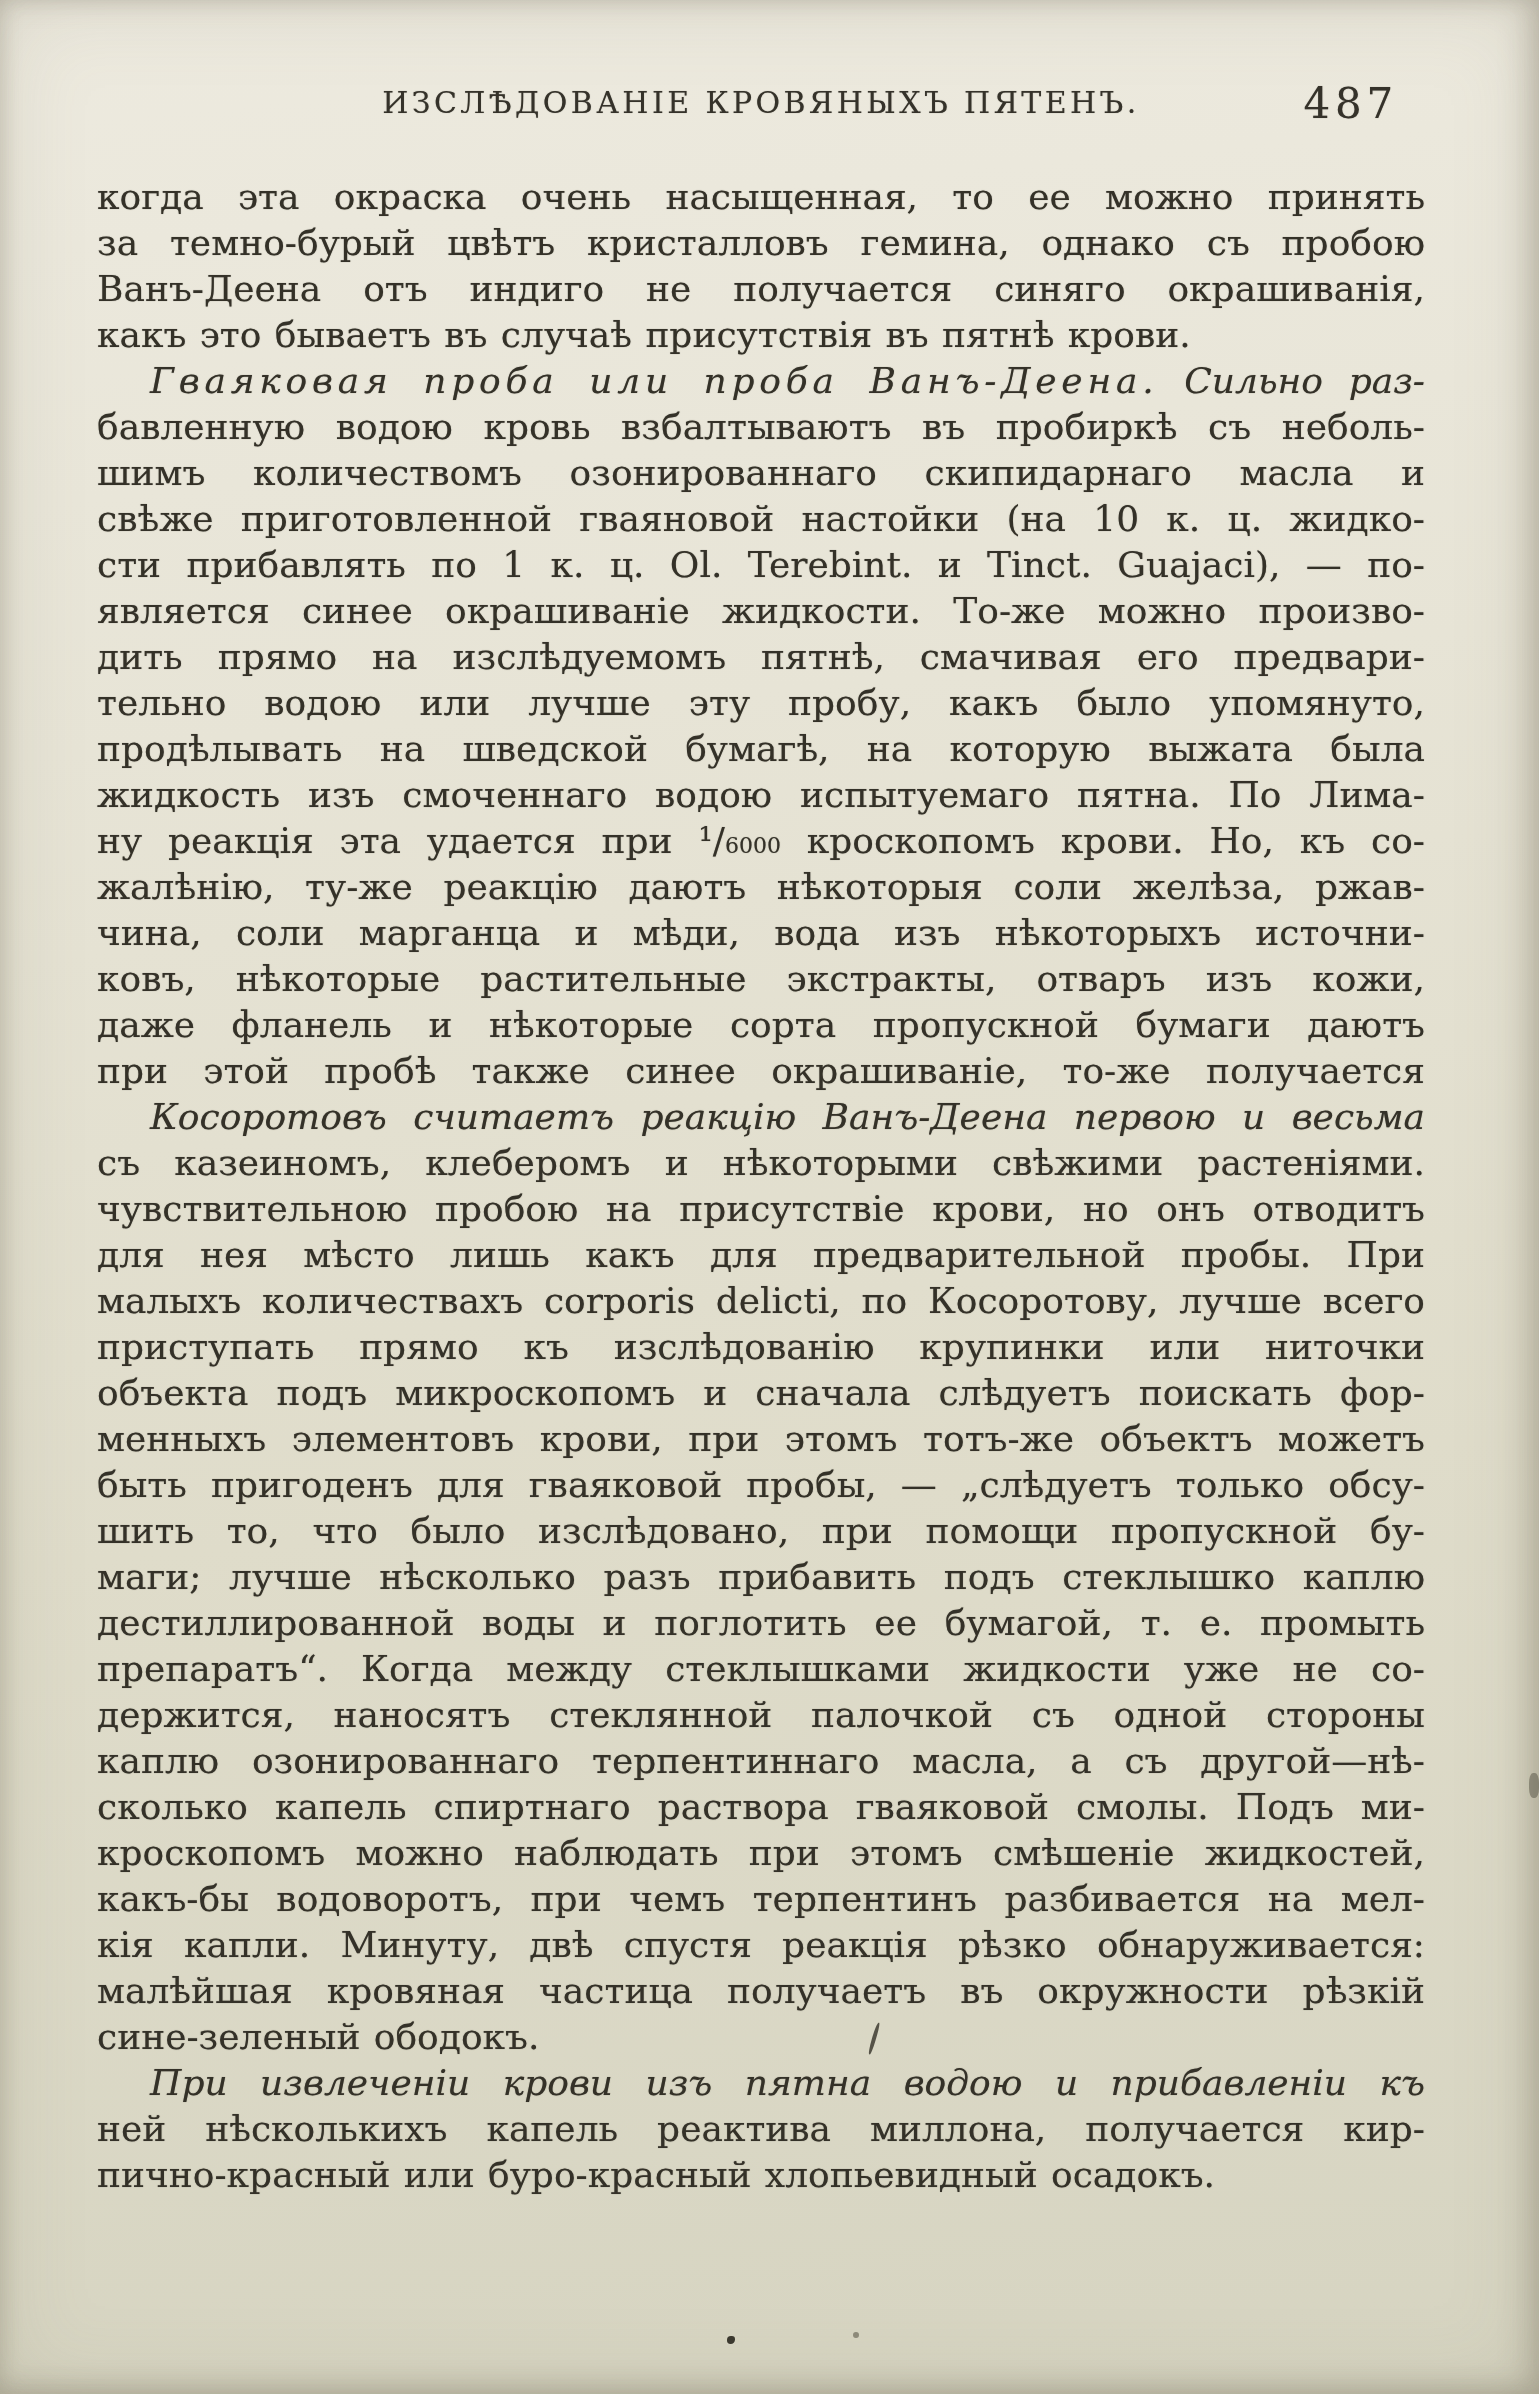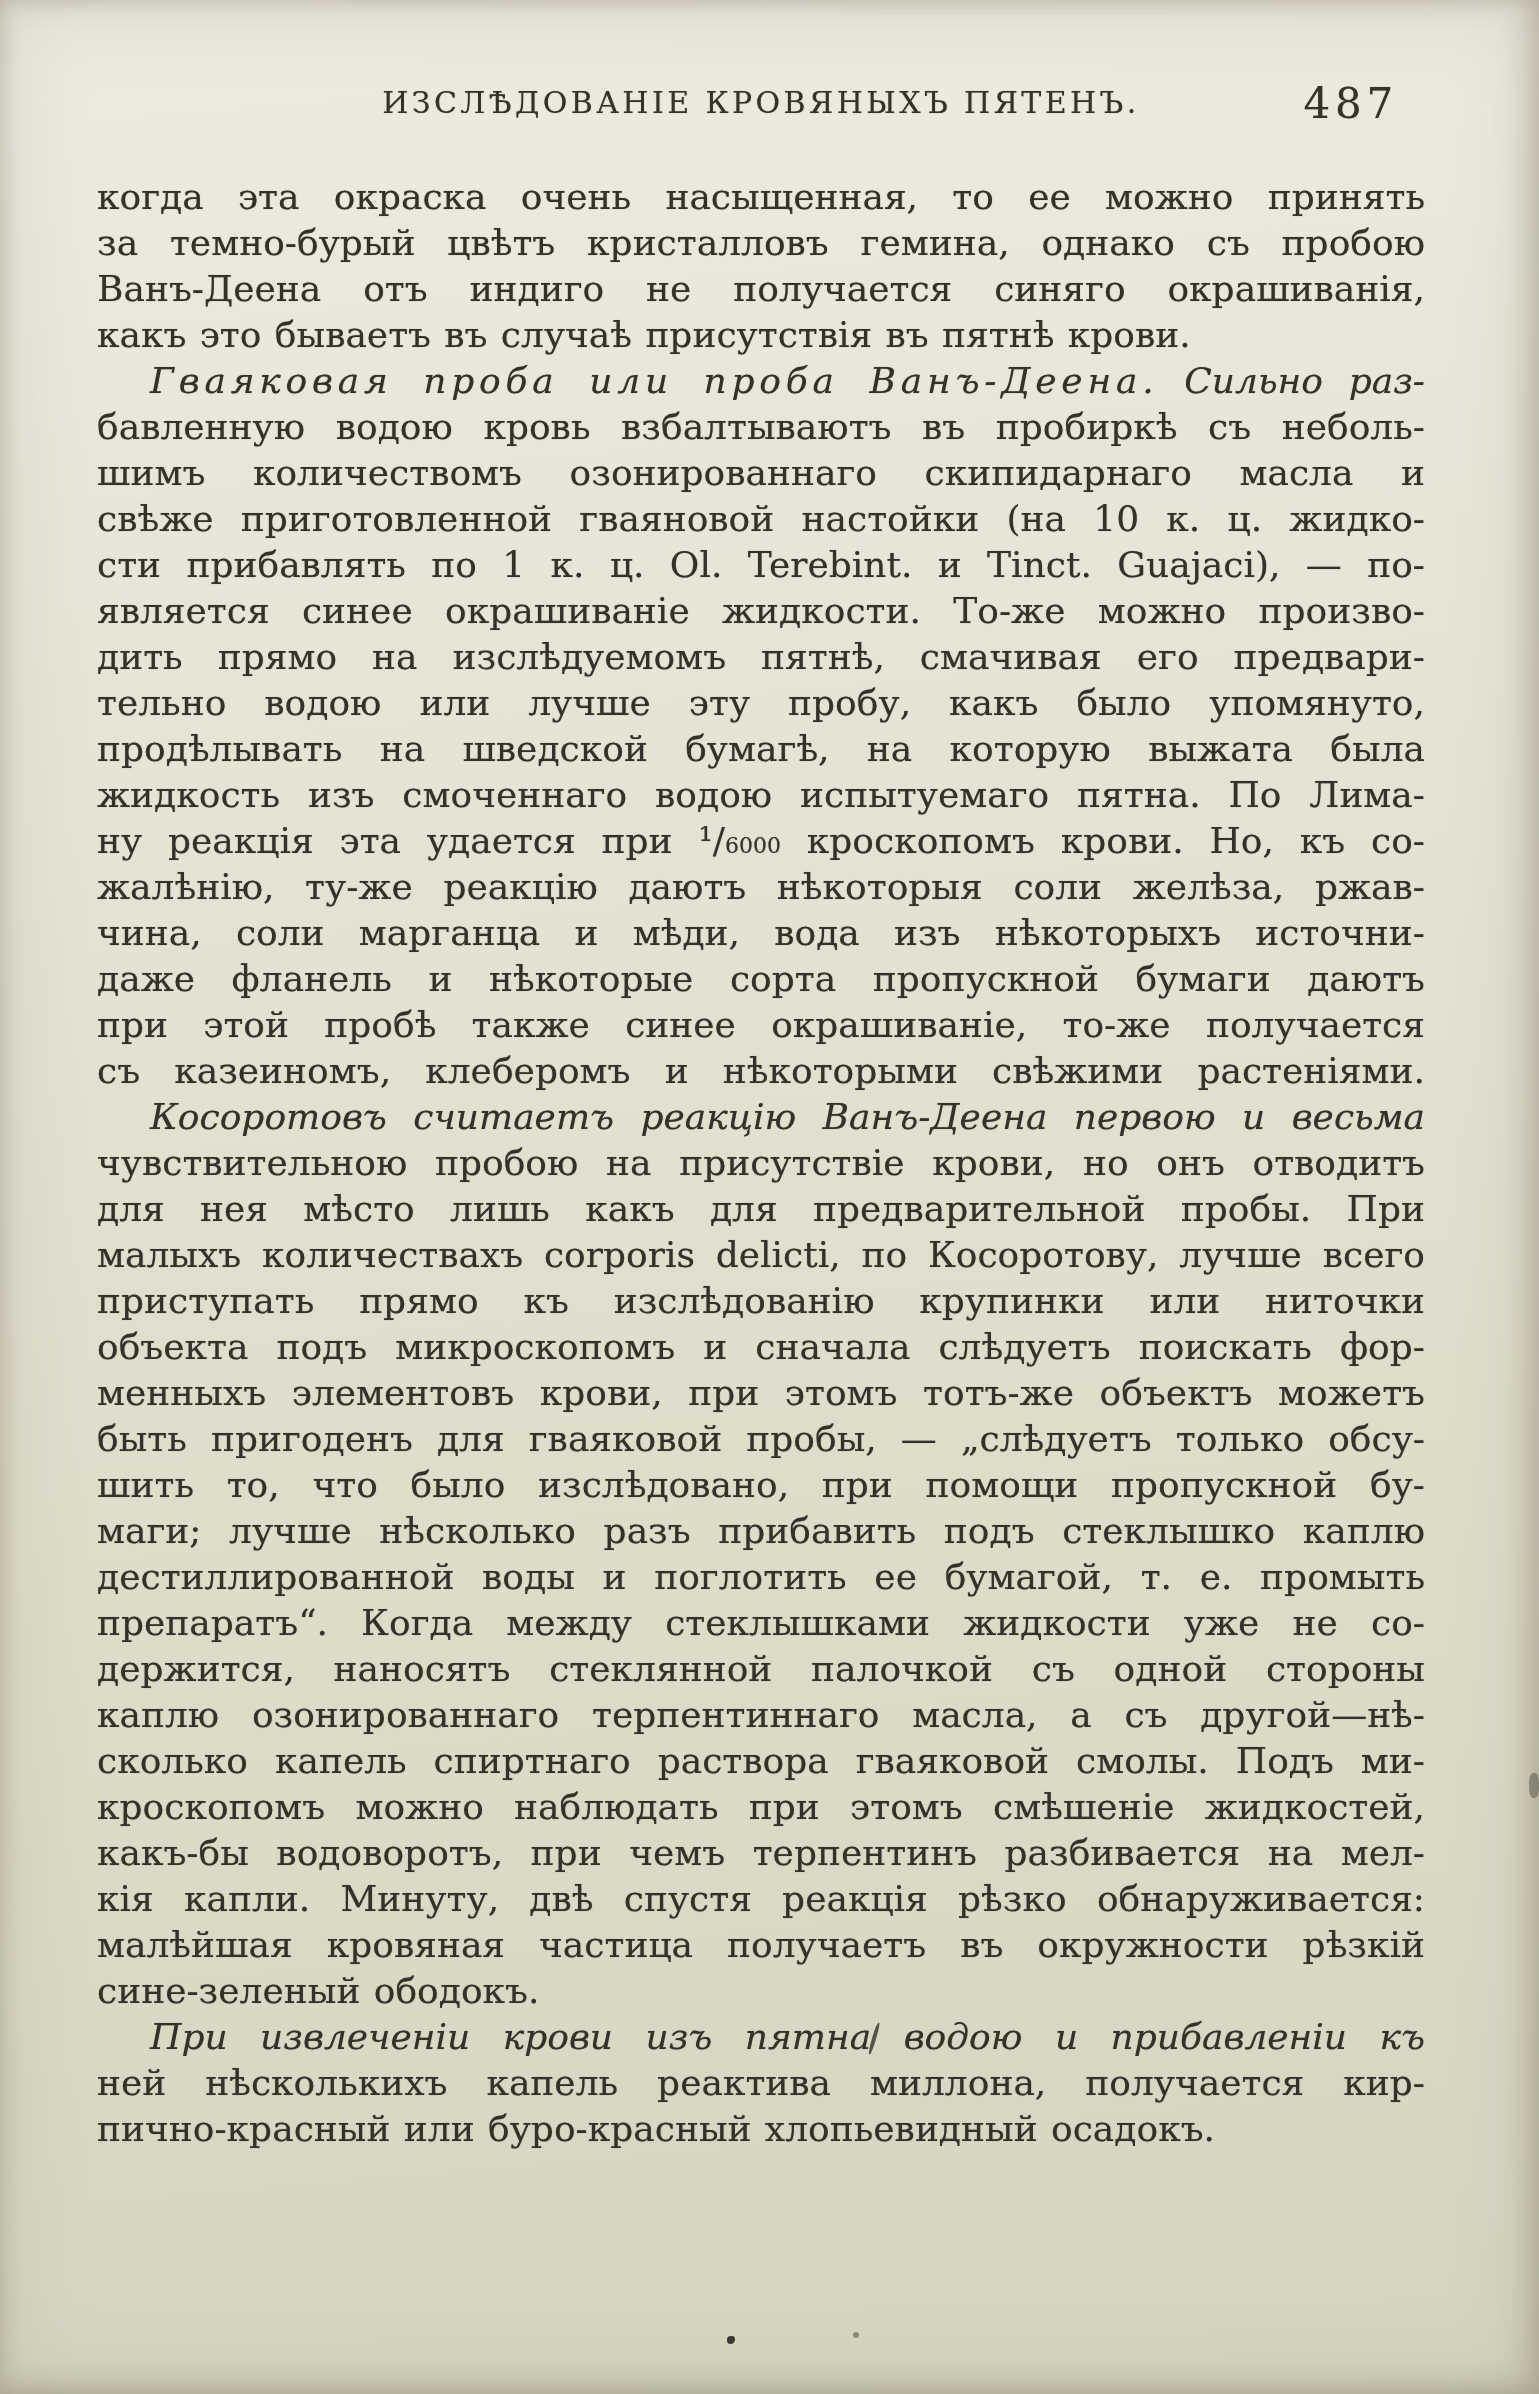--- a/index.html
+++ b/index.html
@@ -102,24 +102,25 @@
       <div class="line"><span>свѣже приготовленной гваяновой настойки (на 10 к. ц. жидко-</span></div>
       <div class="line"><span>сти прибавлять по 1 к. ц. Ol. Terebint. и Tinct. Guajaci), — по-</span></div>
       <div class="line"><span>является синее окрашиваніе жидкости. То-же можно произво-</span></div>
       <div class="line"><span>дить прямо на изслѣдуемомъ пятнѣ, смачивая его предвари-</span></div>
       <div class="line"><span>тельно водою или лучше эту пробу, какъ было упомянуто,</span></div>
       <div class="line"><span>продѣлывать на шведской бумагѣ, на которую выжата была</span></div>
       <div class="line"><span>жидкость изъ смоченнаго водою испытуемаго пятна. По Лима-</span></div>
       <div class="line"><span>ну реакція эта удается при ¹/</span><span class="small">6000</span><span> кроскопомъ крови. Но, къ со-</span></div>
       <div class="line"><span>жалѣнію, ту-же реакцію даютъ нѣкоторыя соли желѣза, ржав-</span></div>
       <div class="line"><span>чина, соли марганца и мѣди, вода изъ нѣкоторыхъ источни-</span></div>
+      <div class="line"><span>ковъ, нѣкоторые растительные экстракты, отваръ изъ кожи,</span></div>
       <div class="line"><span>даже фланель и нѣкоторые сорта пропускной бумаги даютъ</span></div>
       <div class="line"><span>при этой пробѣ также синее окрашиваніе, то-же получается</span></div>
+      <div class="line indent"><span>Косоротовъ считаетъ реакцію Ванъ-Деена первою и весьма</span></div>
       <div class="line"><span>съ казеиномъ, клеберомъ и нѣкоторыми свѣжими растеніями.</span></div>
-      <div class="line indent"><span>Косоротовъ считаетъ реакцію Ванъ-Деена первою и весьма</span></div>
       <div class="line"><span>чувствительною пробою на присутствіе крови, но онъ отводитъ</span></div>
       <div class="line"><span>для нея мѣсто лишь какъ для предварительной пробы. При</span></div>
       <div class="line"><span>малыхъ количествахъ corporis delicti, по Косоротову, лучше всего</span></div>
       <div class="line"><span>приступать прямо къ изслѣдованію крупинки или ниточки</span></div>
       <div class="line"><span>объекта подъ микроскопомъ и сначала слѣдуетъ поискать фор-</span></div>
       <div class="line"><span>менныхъ элементовъ крови, при этомъ тотъ-же объектъ можетъ</span></div>
       <div class="line"><span>быть пригоденъ для гваяковой пробы, — „слѣдуетъ только обсу-</span></div>
       <div class="line"><span>шить то, что было изслѣдовано, при помощи пропускной бу-</span></div>
       <div class="line"><span>маги; лучше нѣсколько разъ прибавить подъ стеклышко каплю</span></div>
       <div class="line"><span>дестиллированной воды и поглотить ее бумагой, т. е. промыть</span></div>

